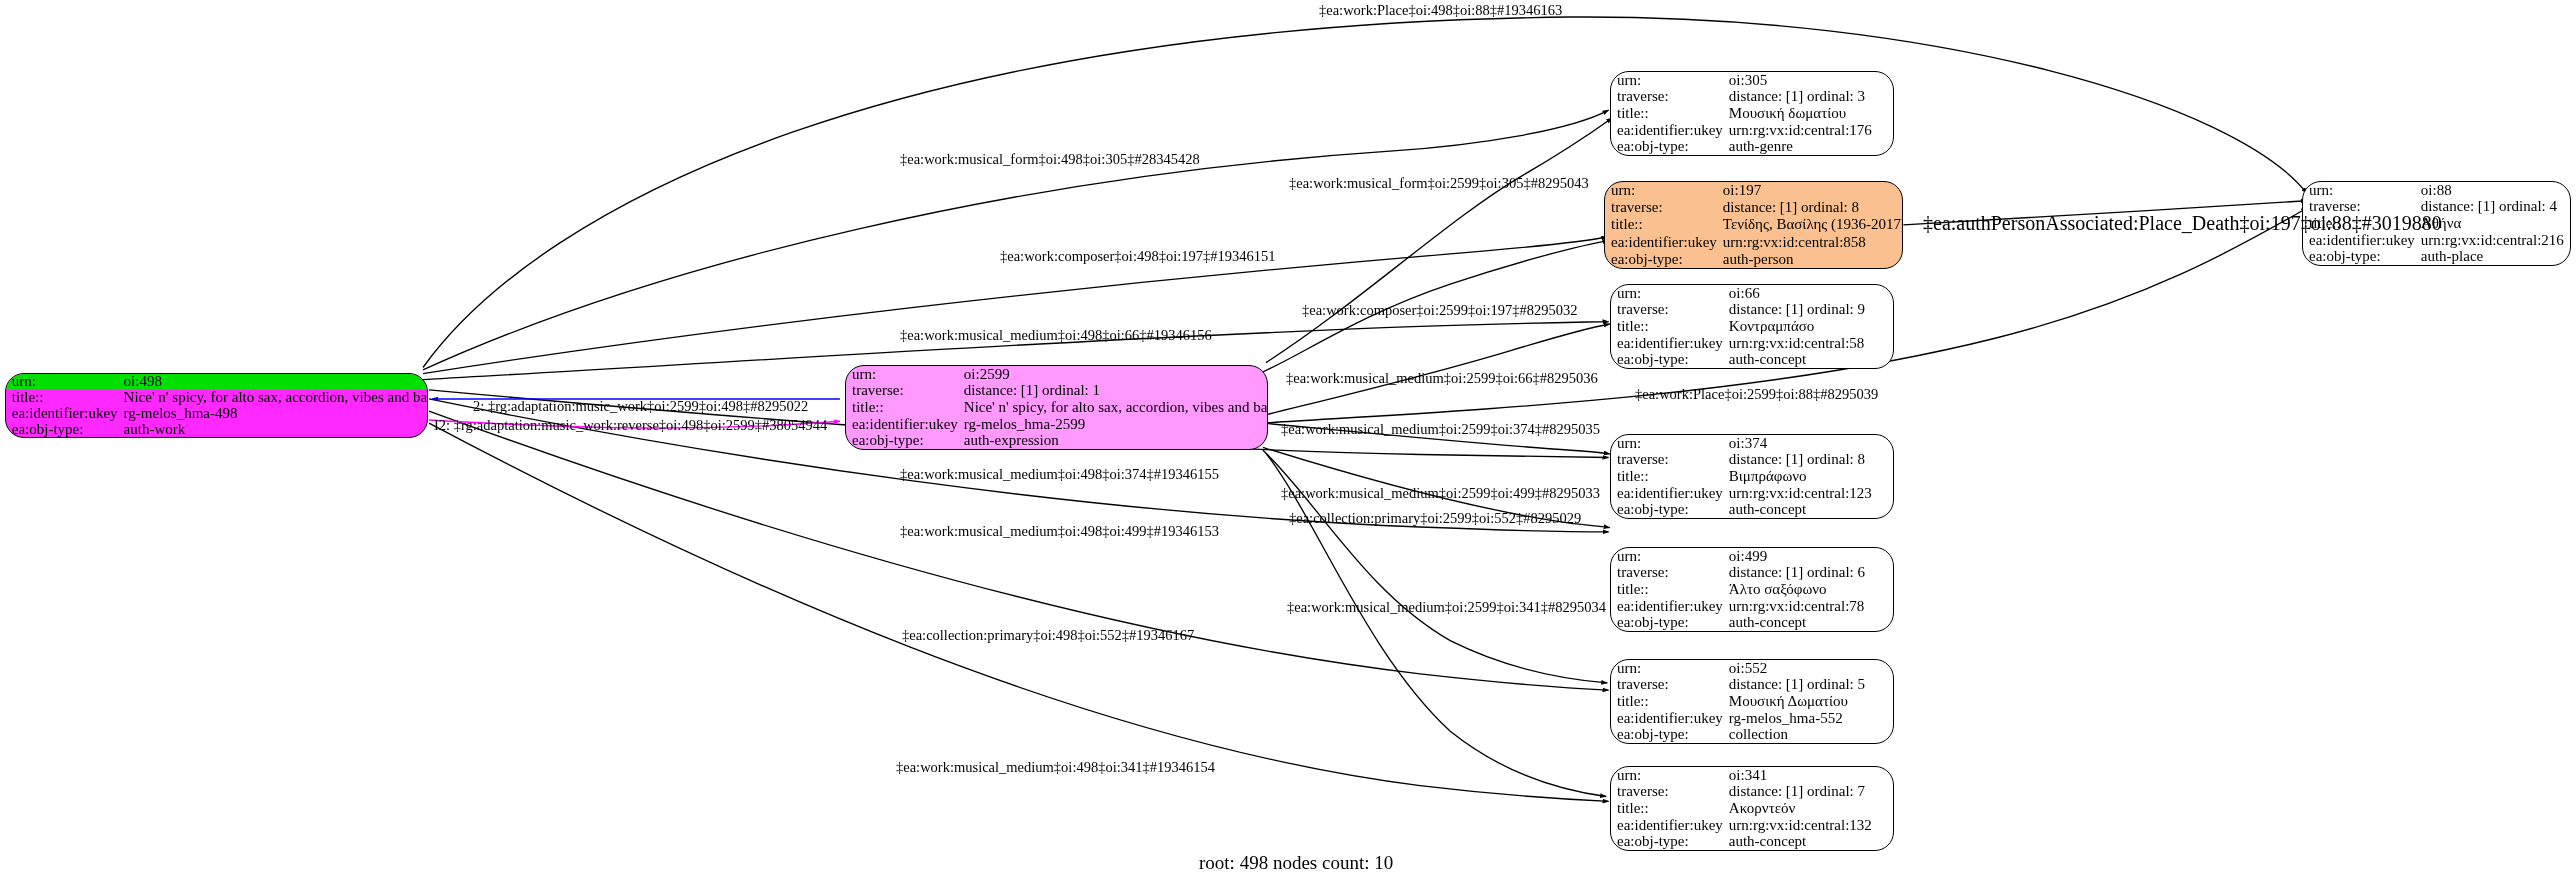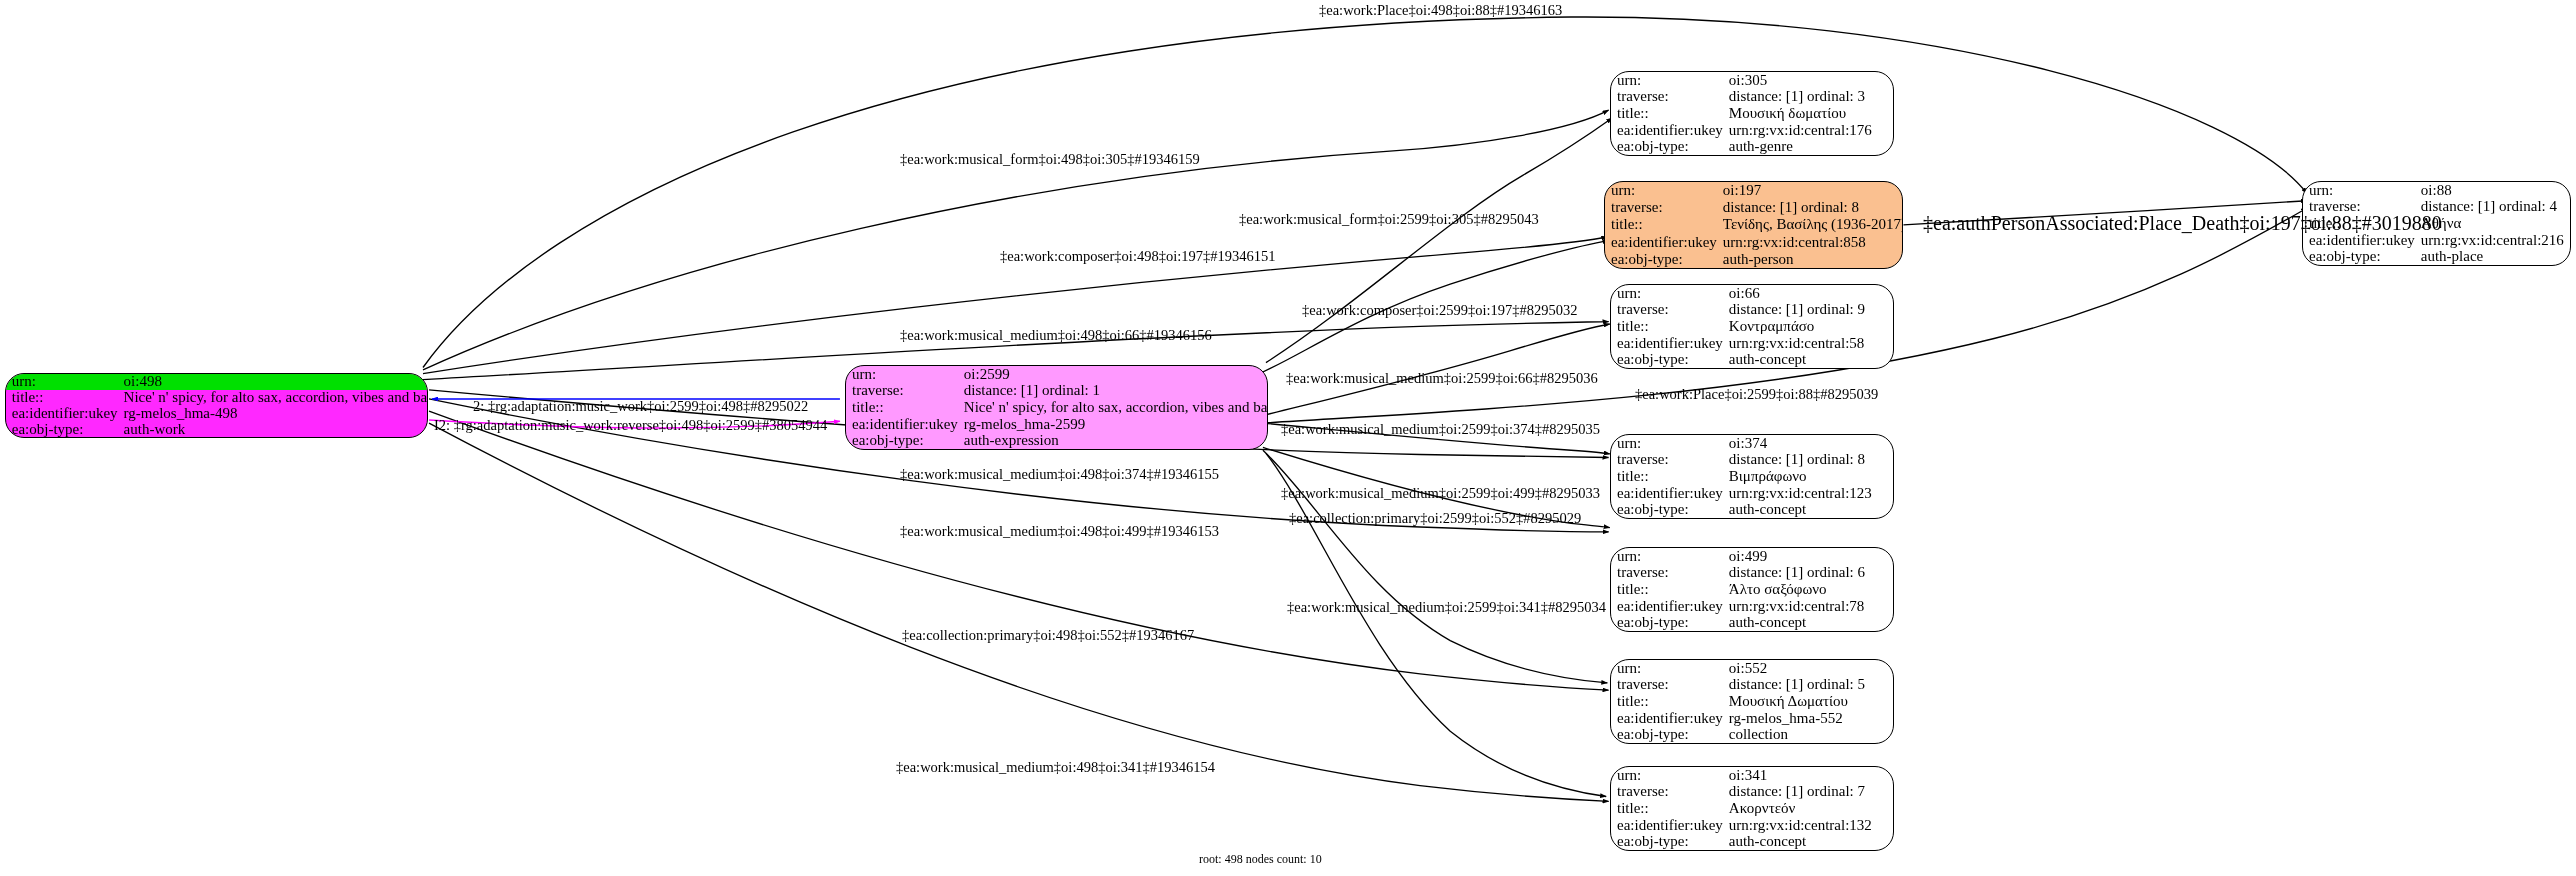--- a/index.html
+++ b/index.html
@@ -17,21 +17,21 @@
   .node td.v{width:auto;}
   .node .hl{background:#00e000;}
 
   .n-root{background:#ff28ff;border-width:1.8px;}
   .n-expr{background:#ff99ff;border-width:1.2px;}
   .n-person{background:#fac090;border-width:1.2px;}
 
   .elabel{position:absolute;font-size:14.5px;color:#000;white-space:nowrap;
           line-height:1;text-align:center;}
   .elabel.sm{font-size:20px;}
-  .caption{position:absolute;font-size:12px;color:#000;white-space:nowrap;}
+  .caption{position:absolute;font-size:19px;color:#000;white-space:nowrap;}
 </style>
 </head>
 <body>
 
 <div id="graph">
 
   <svg class="edges" viewBox="0 0 4263 1451" xmlns="http://www.w3.org/2000/svg">
     <defs>
       <marker id="ah" markerWidth="11" markerHeight="8" refX="10" refY="4" orient="auto" markerUnits="userSpaceOnUse">
         <path d="M0,0 L11,4 L0,8 z" fill="#000"></path>
@@ -346,23 +346,23 @@
       <tr>
         <td class="k">ea:obj-type:</td>
         <td class="v">auth-concept</td>
       </tr>
     </tbody>
       </table>
   </div>
 
   <div class="elabel" style="left:1319px;top:3px;">‡ea:work:Place‡oi:498‡oi:88‡#19346163</div>
 
-  <div class="elabel" style="left:900px;top:152px;">‡ea:work:musical_form‡oi:498‡oi:305‡#19346159</div>
-
-  <div class="elabel" style="left:1239px;top:176px;margin-top:36px;">‡ea:work:musical_form‡oi:2599‡oi:305‡#8295043</div>
+  <div class="elabel" style="left:900px;top:152px;">‡ea:work:musical_form‡oi:498‡oi:305‡#28345428</div>
+
+  <div class="elabel" style="left:1289px;top:176px;">‡ea:work:musical_form‡oi:2599‡oi:305‡#8295043</div>
 
   <div class="elabel" style="left:1000px;top:249px;">‡ea:work:composer‡oi:498‡oi:197‡#19346151</div>
 
   <div class="elabel sm" style="left:1923px;top:213px;">‡ea:authPersonAssociated:Place_Death‡oi:197‡oi:88‡#3019880</div>
 
   <div class="elabel" style="left:1302px;top:303px;">‡ea:work:composer‡oi:2599‡oi:197‡#8295032</div>
 
   <div class="elabel" style="left:900px;top:328px;">‡ea:work:musical_medium‡oi:498‡oi:66‡#19346156</div>
 
   <div class="elabel" style="left:1286px;top:371px;">‡ea:work:musical_medium‡oi:2599‡oi:66‡#8295036</div>

